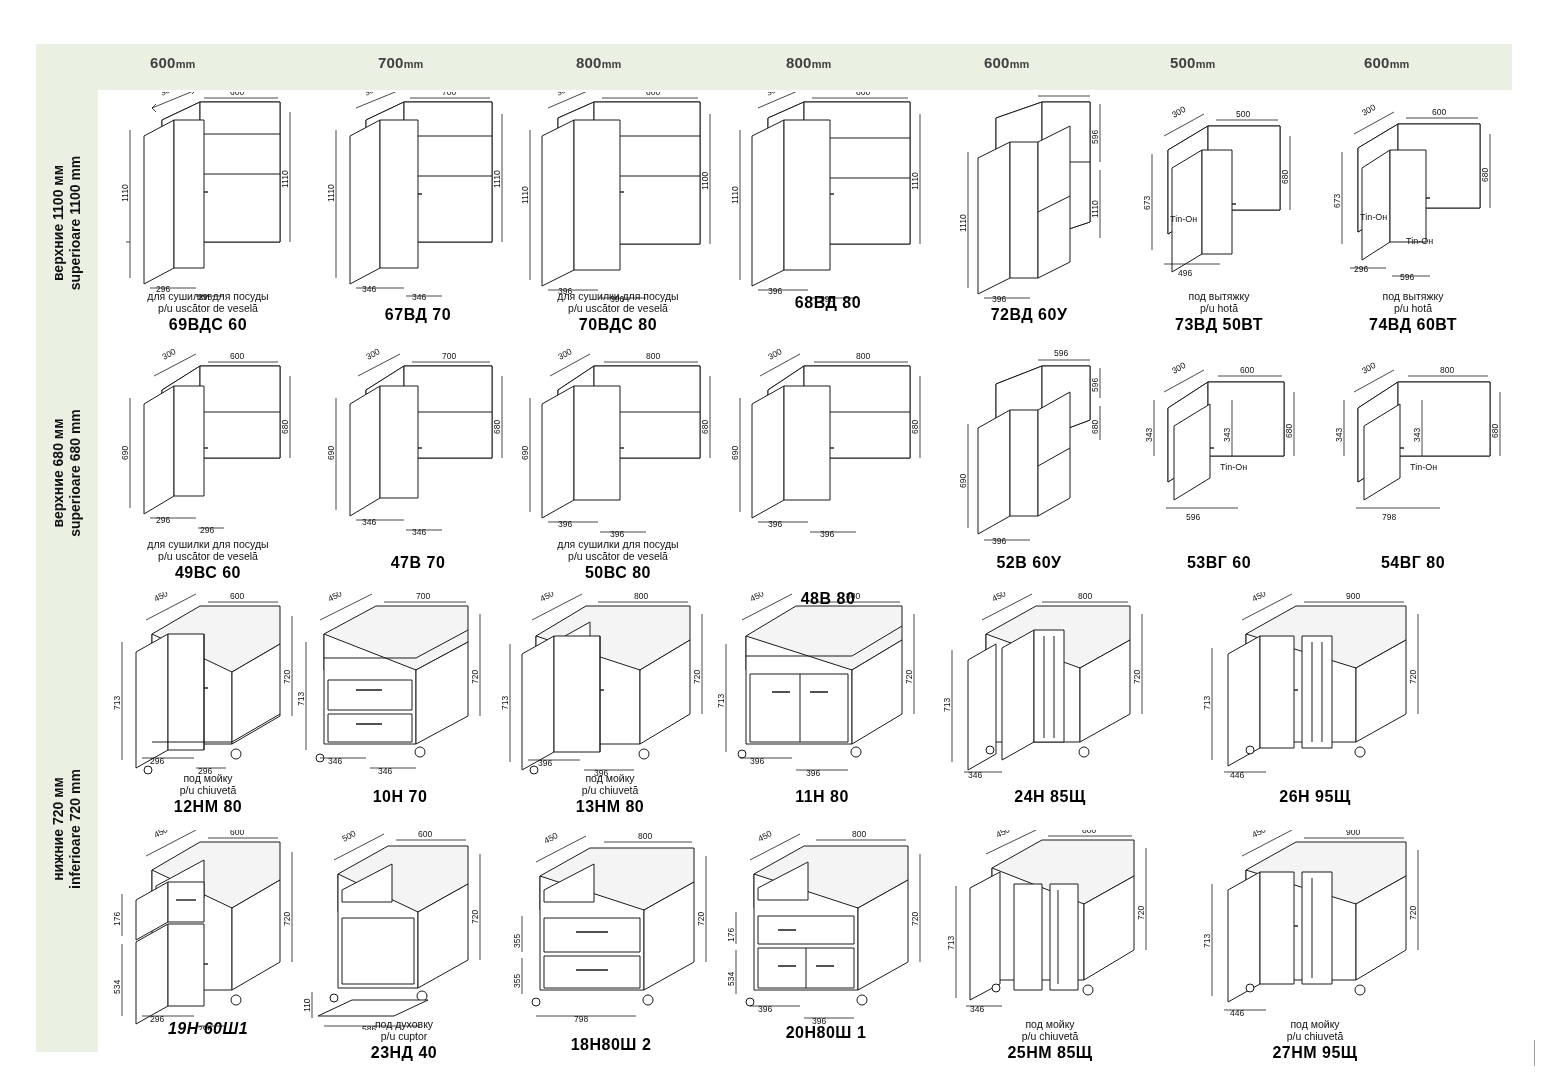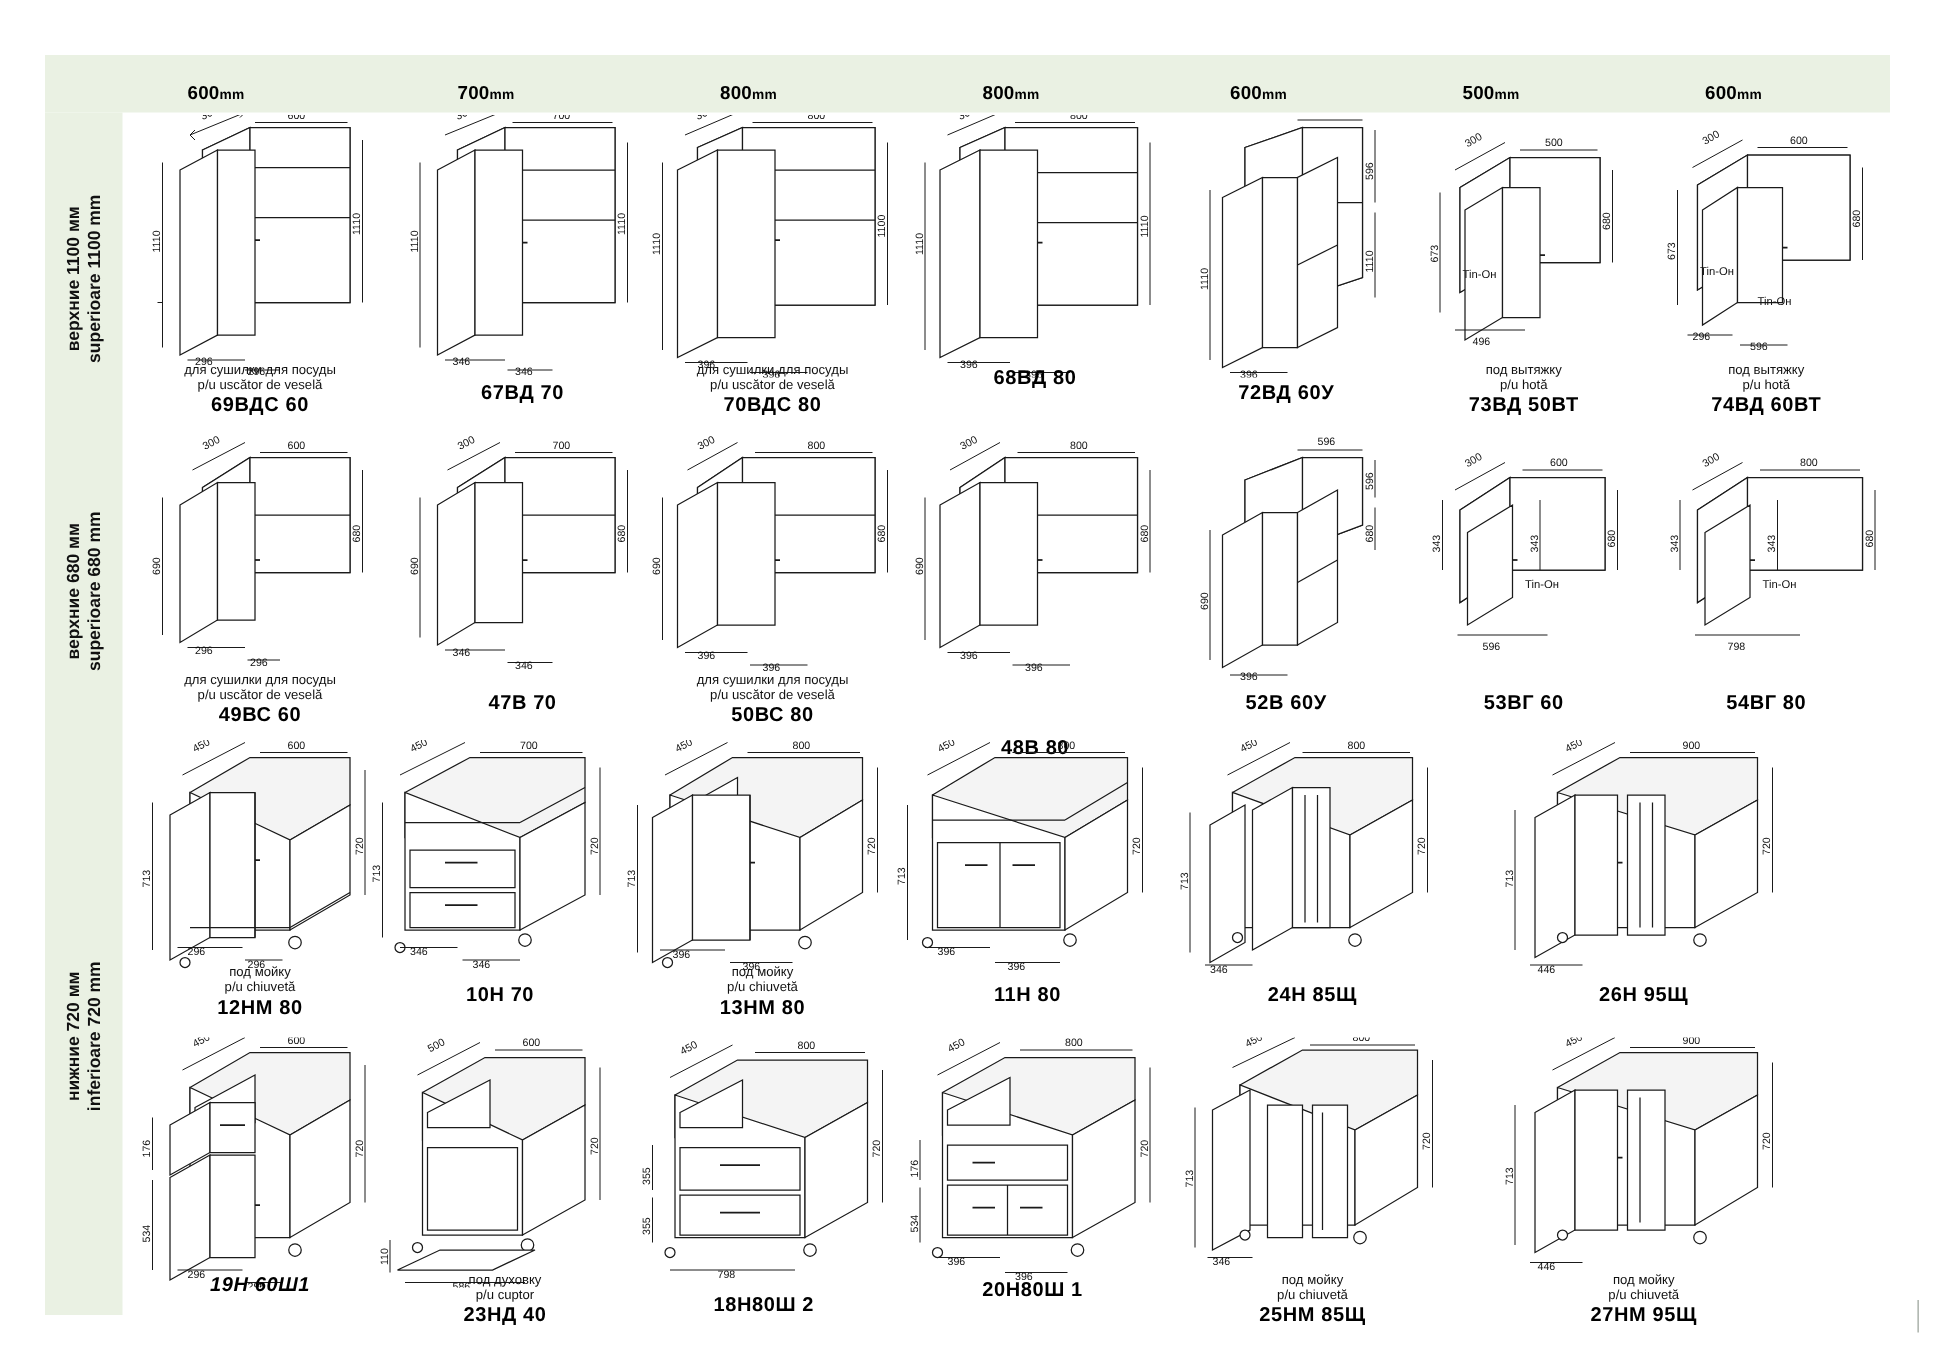--- a/index.html
+++ b/index.html
@@ -1,21 +1,21 @@
 <!DOCTYPE html>
 <html><head>
 <meta charset="utf-8">
 <style>
   html,body{margin:0;padding:0;background:#ffffff;}
   body{width:1549px;height:1080px;font-family:"Liberation Sans",sans-serif;color:#1a1a1a;overflow:hidden;}
   #sheet{position:relative;width:1549px;height:1080px;}
 
   
   .topband{position:absolute;left:36px;top:44px;width:1476px;height:46px;background:#eaf1e3;}
-  .colhdr{position:absolute;top:54px;font-size:15px;font-weight:bold;color:#000000;letter-spacing:.2px;margin-top:12px;}
+  .colhdr{position:absolute;top:54px;font-size:15px;font-weight:bold;color:#404040;letter-spacing:.2px;}
   .colhdr .u{font-size:11px;font-weight:bold;}
 
   
   .leftband{position:absolute;left:36px;top:90px;width:62px;height:962px;background:#eaf1e3;}
   .rowlabel{position:absolute;left:36px;width:62px;text-align:center;}
   .rowlabel .inner{
       transform:rotate(-90deg);
       transform-origin:center center;
       white-space:nowrap;
       font-size:14px;font-weight:bold;line-height:17px;color:#111;
@@ -42,21 +42,21 @@
 <body>
 
 <div id="sheet">
 
   <div class="topband"></div>
   <div class="leftband"></div>
 
   <div class="colhdr" style="left:150px;">
     <span>600</span><span class="u">mm</span>
   </div>
-  <div class="colhdr" style="left:366px;">
+  <div class="colhdr" style="left:378px;">
     <span>700</span><span class="u">mm</span>
   </div>
   <div class="colhdr" style="left:576px;">
     <span>800</span><span class="u">mm</span>
   </div>
   <div class="colhdr" style="left:786px;">
     <span>800</span><span class="u">mm</span>
   </div>
   <div class="colhdr" style="left:984px;">
     <span>600</span><span class="u">mm</span>

